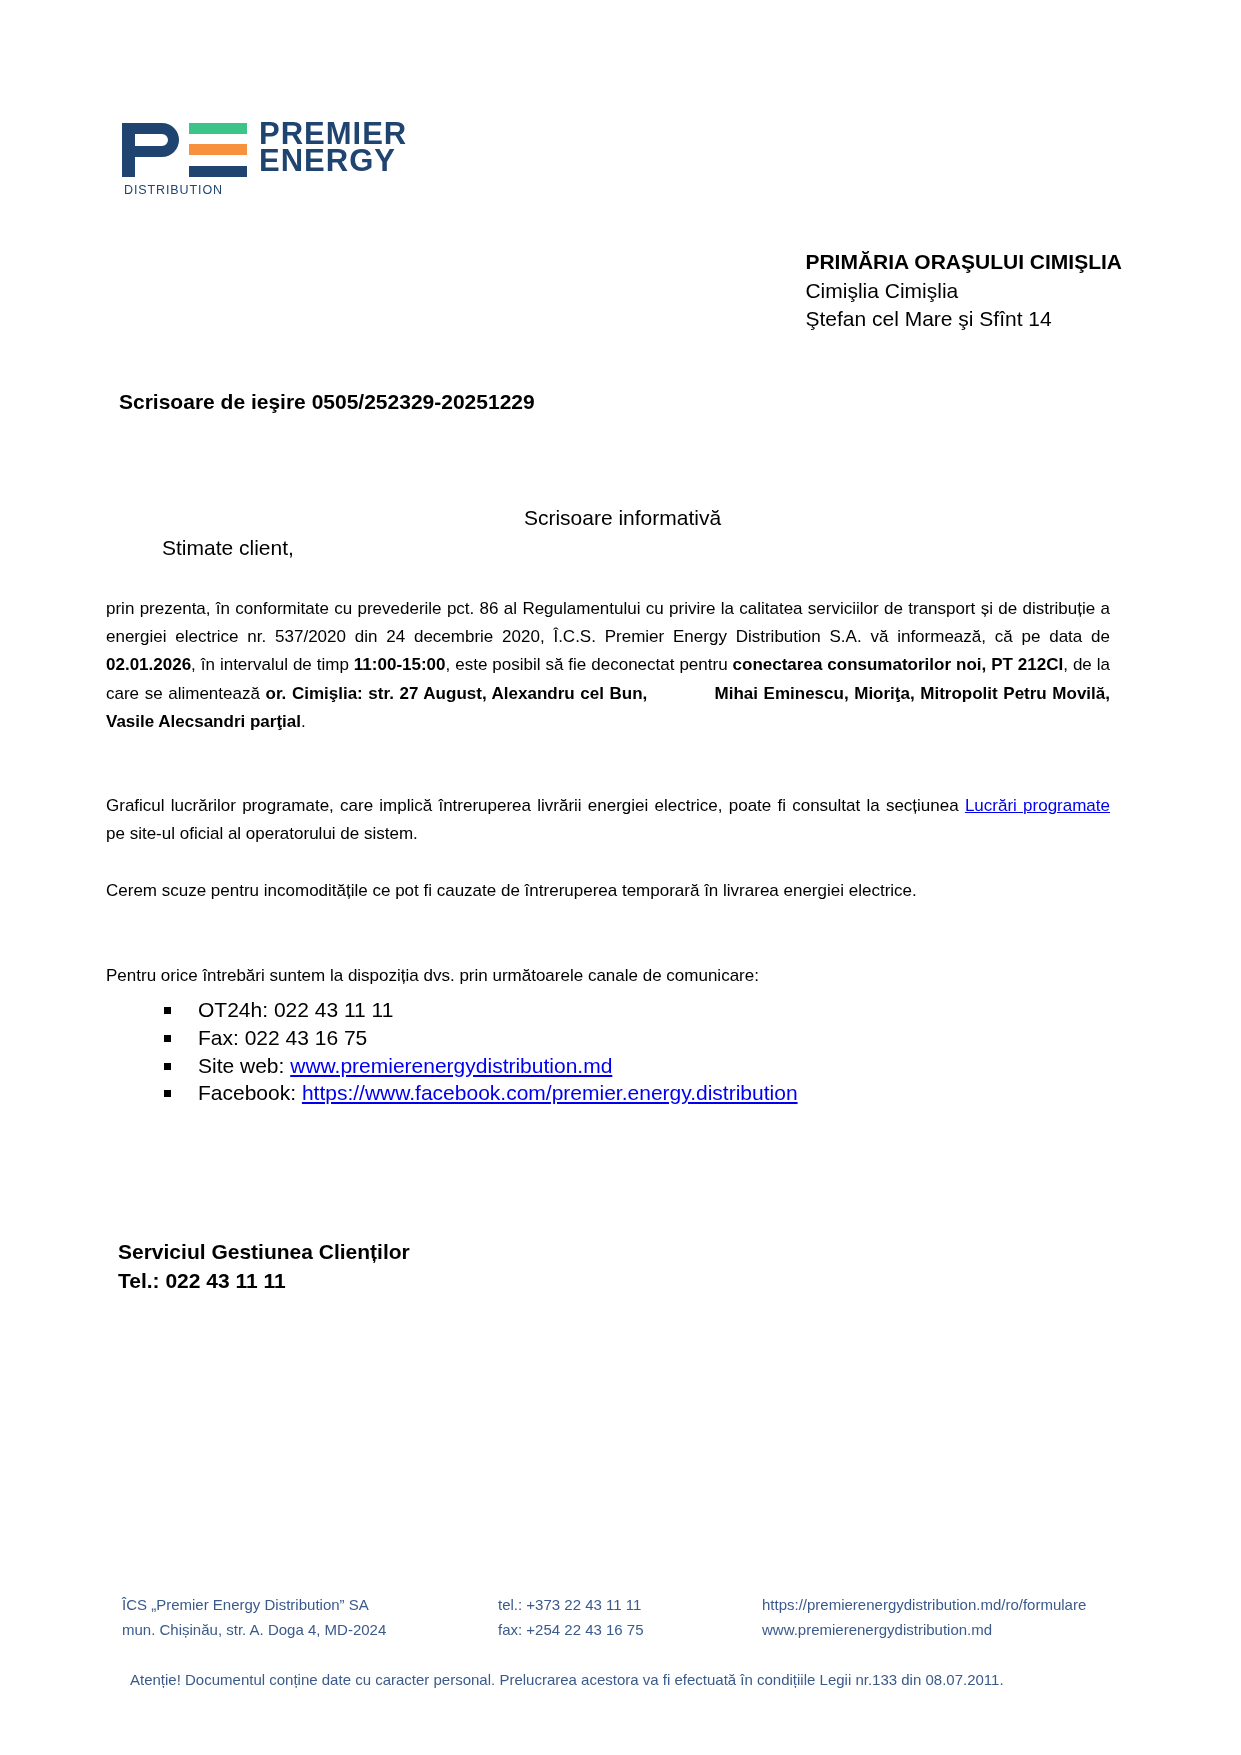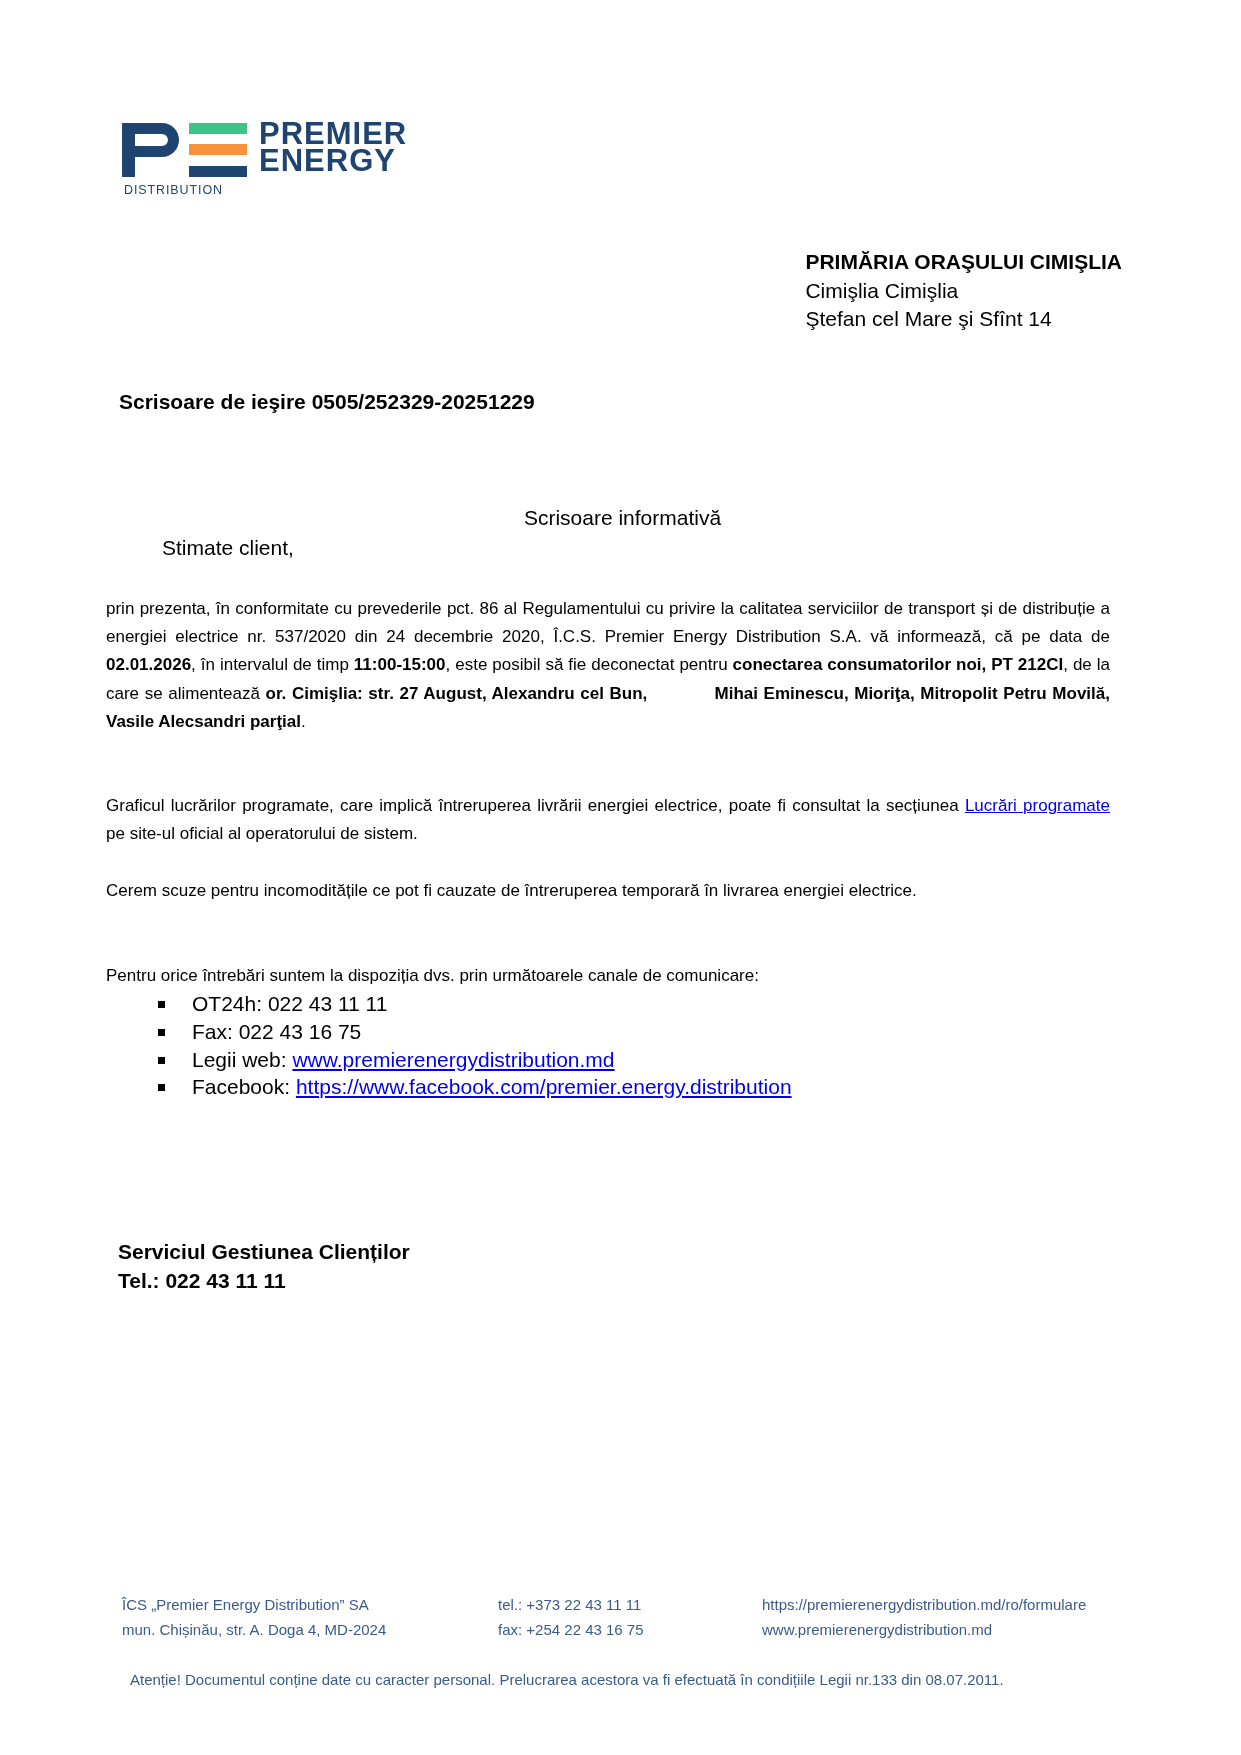--- a/index.html
+++ b/index.html
@@ -23,21 +23,21 @@
 
   .outref { left: 119px; top: 390px; font-size: 21px; font-weight: bold; text-align: right; }
   .subject { left: 0; width: 1241px; top: 506px; text-align: center; font-size: 21px; padding-left: 2px; }
   .greeting { left: 118px; top: 536px; font-size: 21px; margin-left: 44px; }
 
   .body-text { left: 106px; width: 1004px; font-size: 17px; line-height: 28.2px; text-align: justify; }
   .p1 { top: 595px; }
   .p2 { top: 792px; }
   .p3 { top: 877px; }
   .p4 { top: 962px; }
-  .contacts { left: 154px; top: 990px; font-size: 21px; line-height: 27.8px; margin: 0; padding: 0; list-style: none; }
+  .contacts { left: 154px; top: 990px; font-size: 21px; line-height: 27.8px; margin: 6px; padding: 0; list-style: none; }
   .contacts li { position: relative; padding-left: 38px; }
   .contacts li .bullet { position: absolute; left: 4px; top: 11px; width: 7px; height: 7px; background: #000; }
   a.link { color: #0000ee; text-decoration: underline; }
 
   .signature { left: 118px; top: 1238px; font-size: 21px; font-weight: bold; line-height: 28.5px; }
 
   
   .footer { font-size: 15px; color: #3a5a8c; line-height: 25px; }
   .f1 { left: 122px; top: 1592px; }
   .f2 { left: 498px; top: 1592px; }
@@ -81,21 +81,21 @@
 
 <div class="abs body-text p2"><span>Graficul lucrărilor programate, care implică întreruperea livrării energiei electrice, poate fi consultat la secțiunea </span><a class="link" href="#">Lucrări programate</a><span> pe site-ul oficial al operatorului de sistem.</span></div>
 
 <div class="abs body-text p3">Cerem scuze pentru incomoditățile ce pot fi cauzate de întreruperea temporară în livrarea energiei electrice.</div>
 
 <div class="abs body-text p4">Pentru orice întrebări suntem la dispoziția dvs. prin următoarele canale de comunicare:</div>
 
 <ul class="abs contacts">
   <li><span class="bullet"></span><span>OT24h: </span><span>022 43 11 11</span></li>
   <li><span class="bullet"></span><span>Fax: </span><span>022 43 16 75</span></li>
-  <li><span class="bullet"></span><span>Legii web: </span><a class="link" href="#">www.premierenergydistribution.md</a></li>
+  <li><span class="bullet"></span><span>Site web: </span><a class="link" href="#">www.premierenergydistribution.md</a></li>
   <li><span class="bullet"></span><span>Facebook: </span><a class="link" href="#">https://www.facebook.com/premier.energy.distribution</a></li>
 </ul>
 
 <div class="abs signature">
   <div>Serviciul Gestiunea Clienților</div>
   <div>Tel.: 022 43 11 11</div>
 </div>
 
 <div class="abs footer f1">
   <div>ÎCS „Premier Energy Distribution” SA</div>

